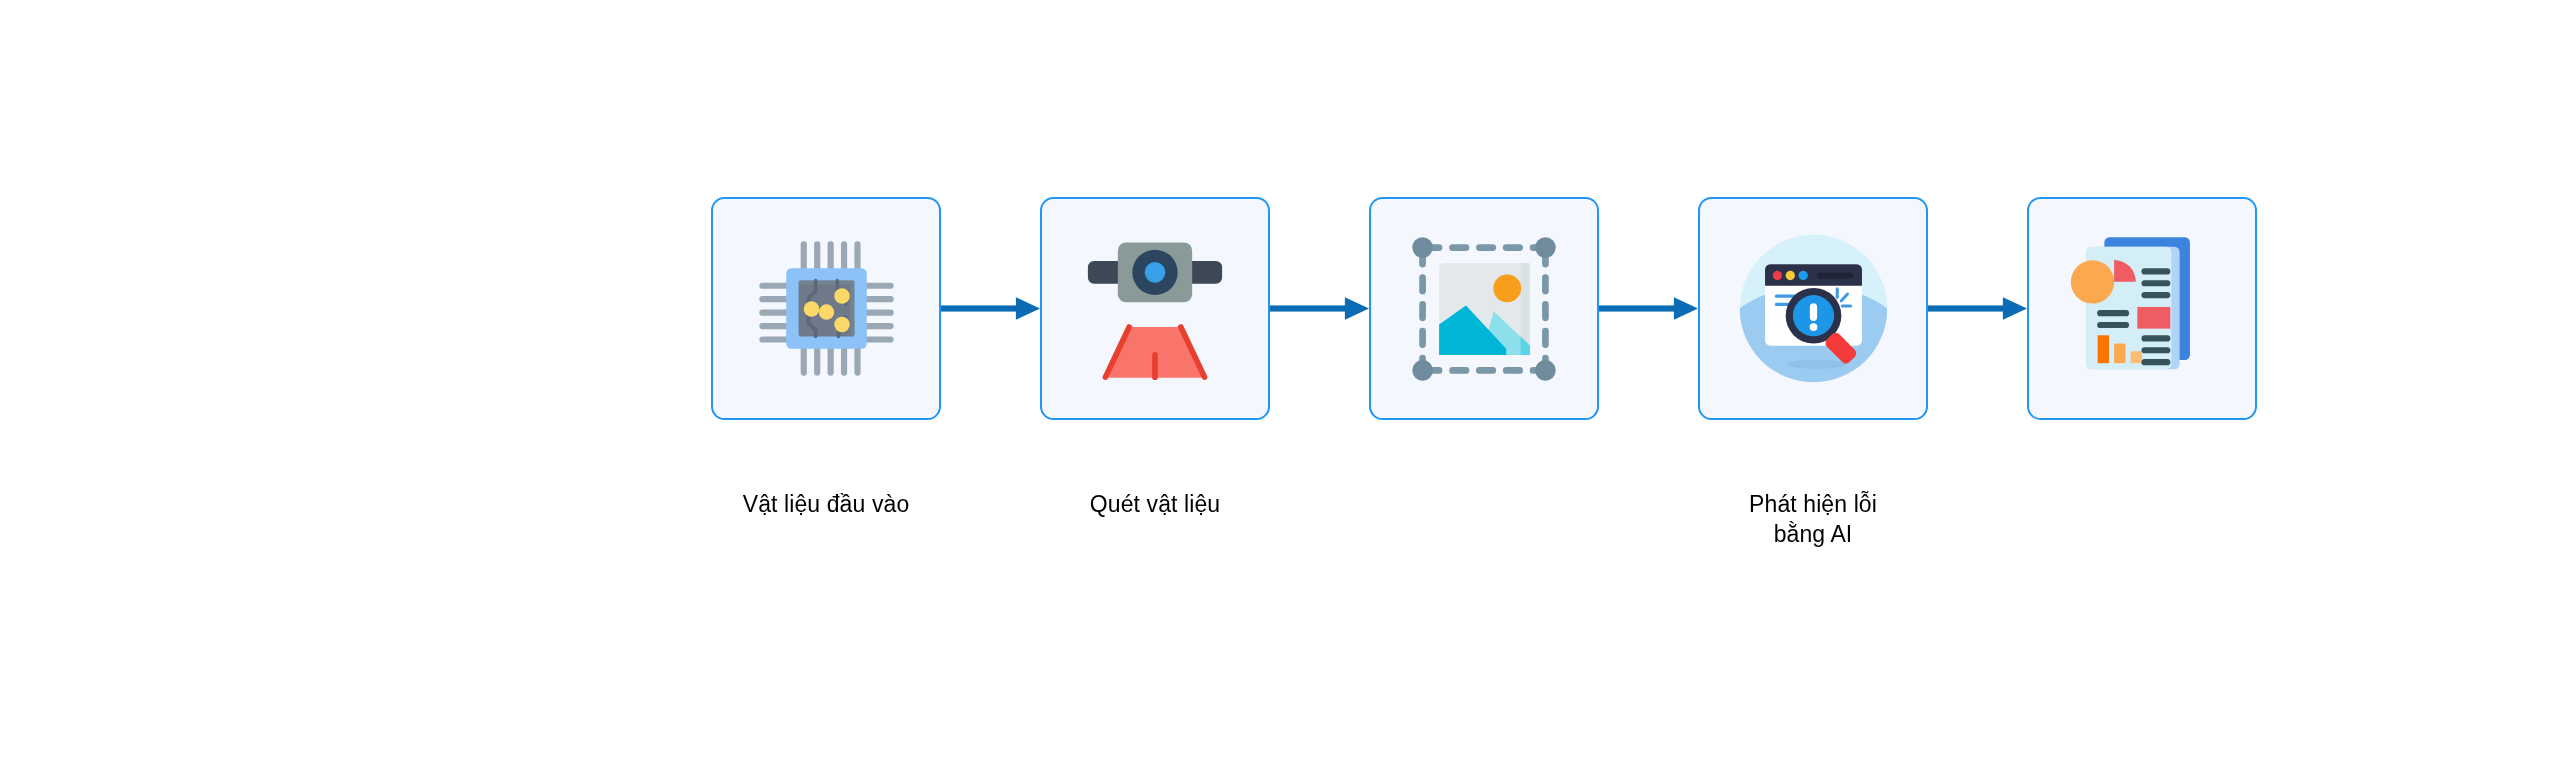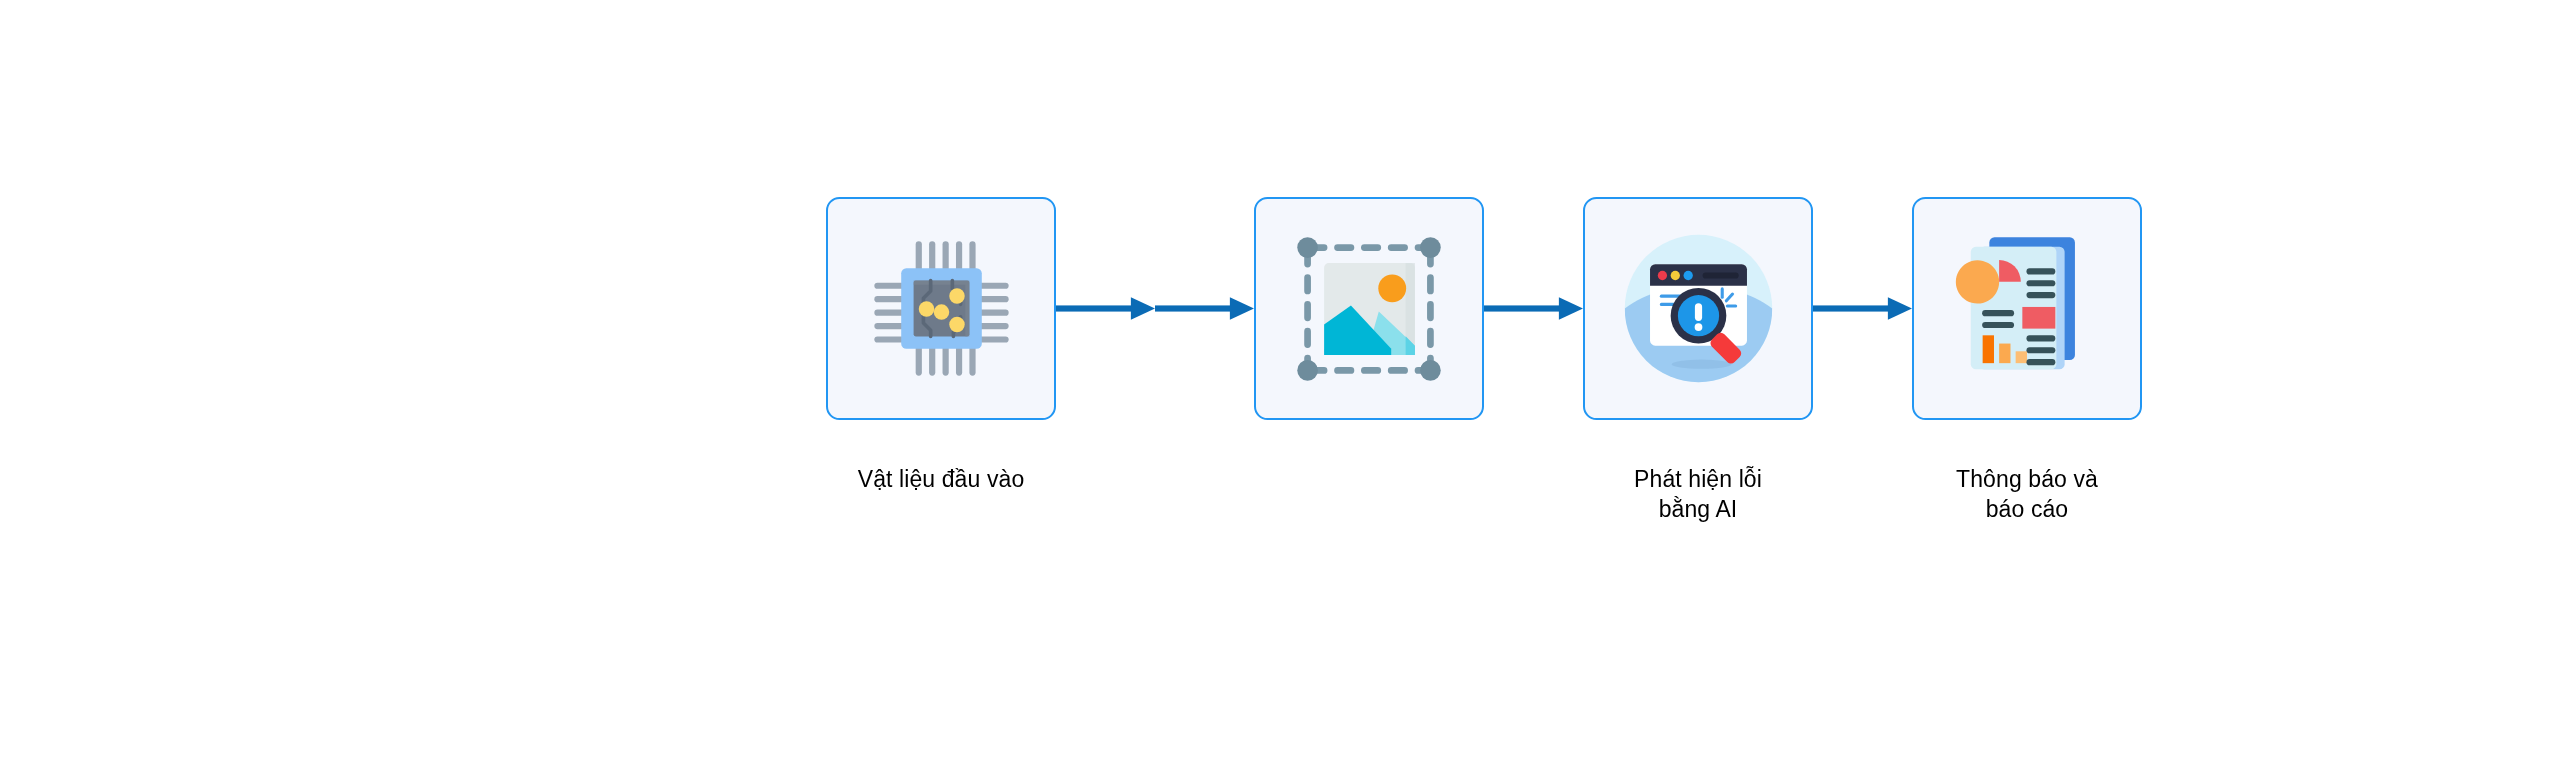--- a/index.html
+++ b/index.html
@@ -44,21 +44,21 @@
     border-radius: 13.4px;
     background: #F4F7FD;
     display: flex;
     align-items: center;
     justify-content: center;
   }
 
   .card svg { display: block; }
 
   .step-label {
-    margin-top: 44px;
+    margin-top: 69px;
     text-align: center;
     color: #000000;
     font-size: 23px;
     line-height: 30px;
     letter-spacing: 0.1px;
     white-space: pre-line;
     font-family: "Liberation Sans", sans-serif;
   }
 
   .connector {
@@ -121,20 +121,38 @@
     <div class="step-label">Vật liệu đầu vào</div>
   </div>
 
   <div class="connector">
     <svg width="99" height="31" viewBox="0 0 193 60">
       <rect x="0" y="24" width="160" height="12" fill="#0B6BB5"></rect>
       <polygon points="146,8 193,30 146,52" fill="#0B6BB5"></polygon>
     </svg>
   </div>
 
+  <div class="step">
+    <div class="card">
+      <svg width="160" height="155" viewBox="0 0 310 300">
+        <rect x="25" y="58" width="70" height="44" rx="12" fill="#3E4756"></rect>
+        <rect x="215" y="58" width="70" height="44" rx="12" fill="#3E4756"></rect>
+        <rect x="83" y="22" width="144" height="116" rx="16" fill="#8A9A99"></rect>
+        <circle cx="155" cy="80" r="44" fill="#2C4660"></circle>
+        <circle cx="155" cy="80" r="20" fill="#38A0E8"></circle>
+        <path d="M103 186 L207 186 L253 284 L57 284 Z" fill="#F9746A"></path>
+        <g stroke="#E8402F" stroke-width="11" stroke-linecap="round" fill="none">
+          <line x1="105" y1="186" x2="59" y2="283"></line>
+          <line x1="205" y1="186" x2="251" y2="283"></line>
+          <line x1="155" y1="240" x2="155" y2="283"></line>
+        </g>
+      </svg>
+    </div>
+    <div class="step-label">Quét vật liệu</div>
+  </div>
 
   <div class="connector">
     <svg width="99" height="31" viewBox="0 0 193 60">
       <rect x="0" y="24" width="160" height="12" fill="#0B6BB5"></rect>
       <polygon points="146,8 193,30 146,52" fill="#0B6BB5"></polygon>
     </svg>
   </div>
 
   <div class="step">
     <div class="card">
@@ -245,18 +263,16 @@
           <rect x="95" y="228" width="22" height="38" fill="#FBA94F"></rect>
           <rect x="127" y="243" width="22" height="23" fill="#FDBE74"></rect>
         </g>
         <g fill="#36525A">
           <rect x="148" y="212" width="56" height="12" rx="6"></rect>
           <rect x="148" y="235" width="56" height="12" rx="6"></rect>
           <rect x="148" y="258" width="56" height="12" rx="6"></rect>
         </g>
       </svg>
     </div>
-    <div class="step-label">Thông báo và
-báo cáo</div>
   </div>
 
 </div>
 
 
 </body></html>

